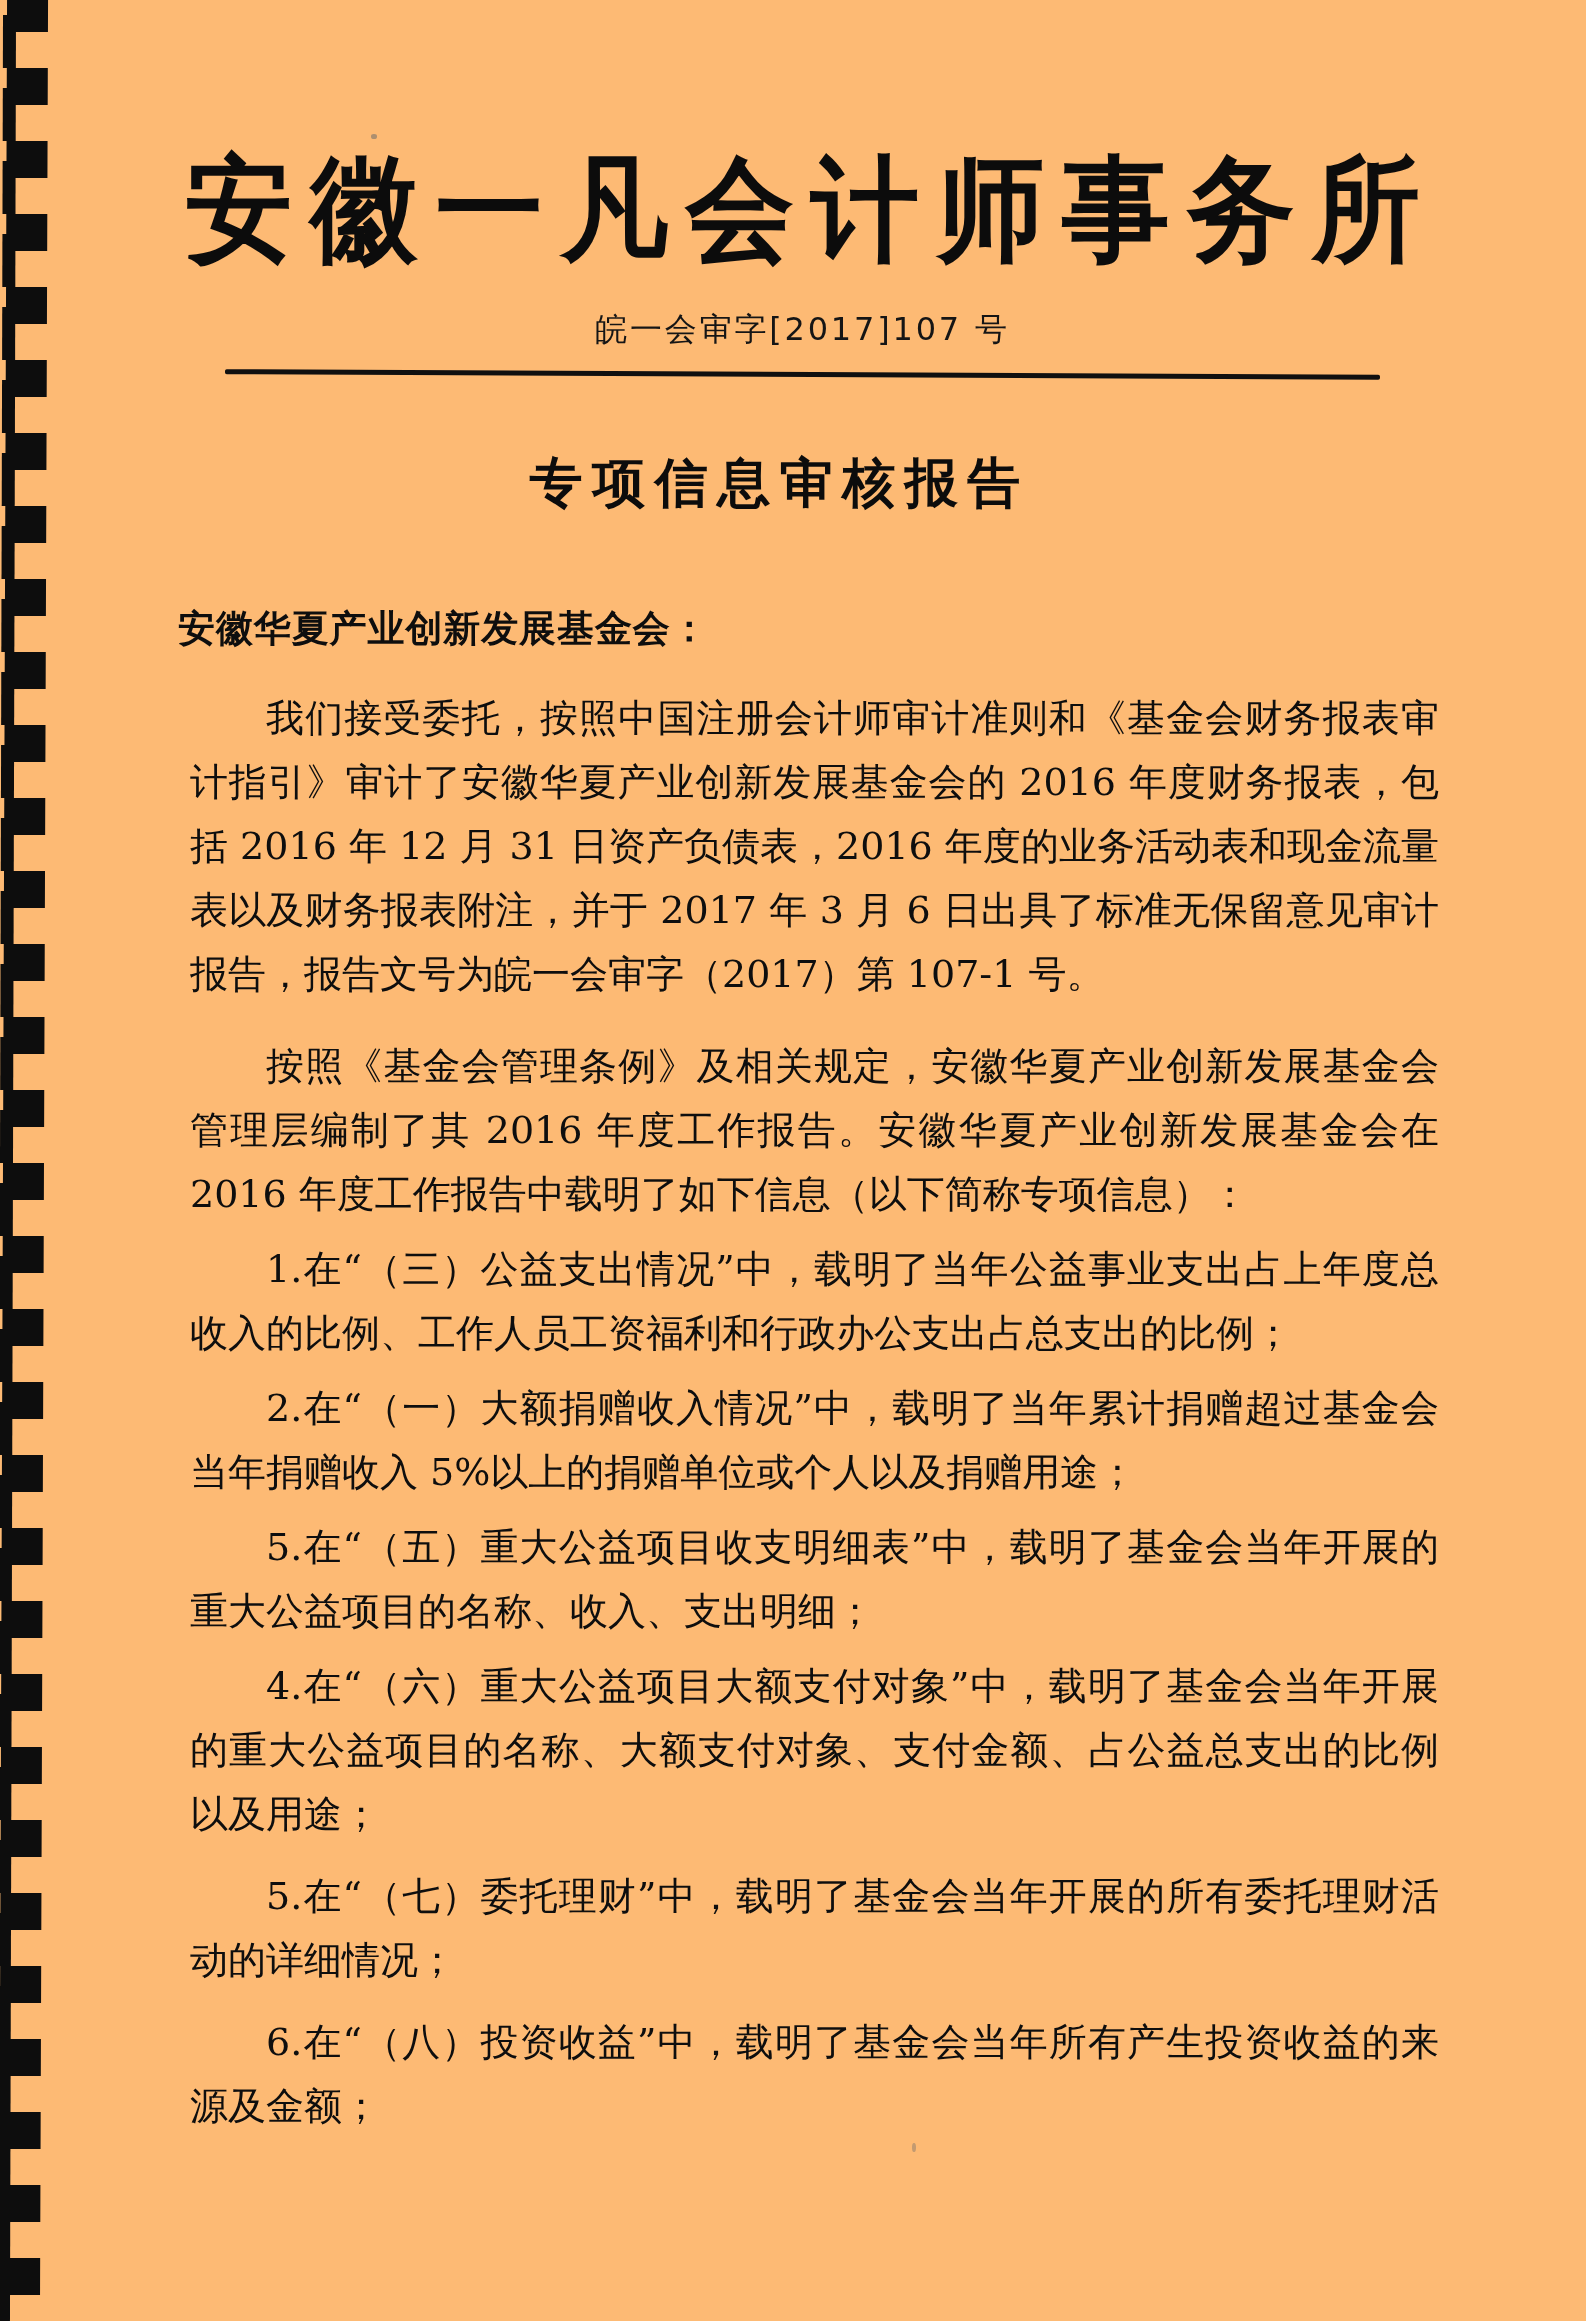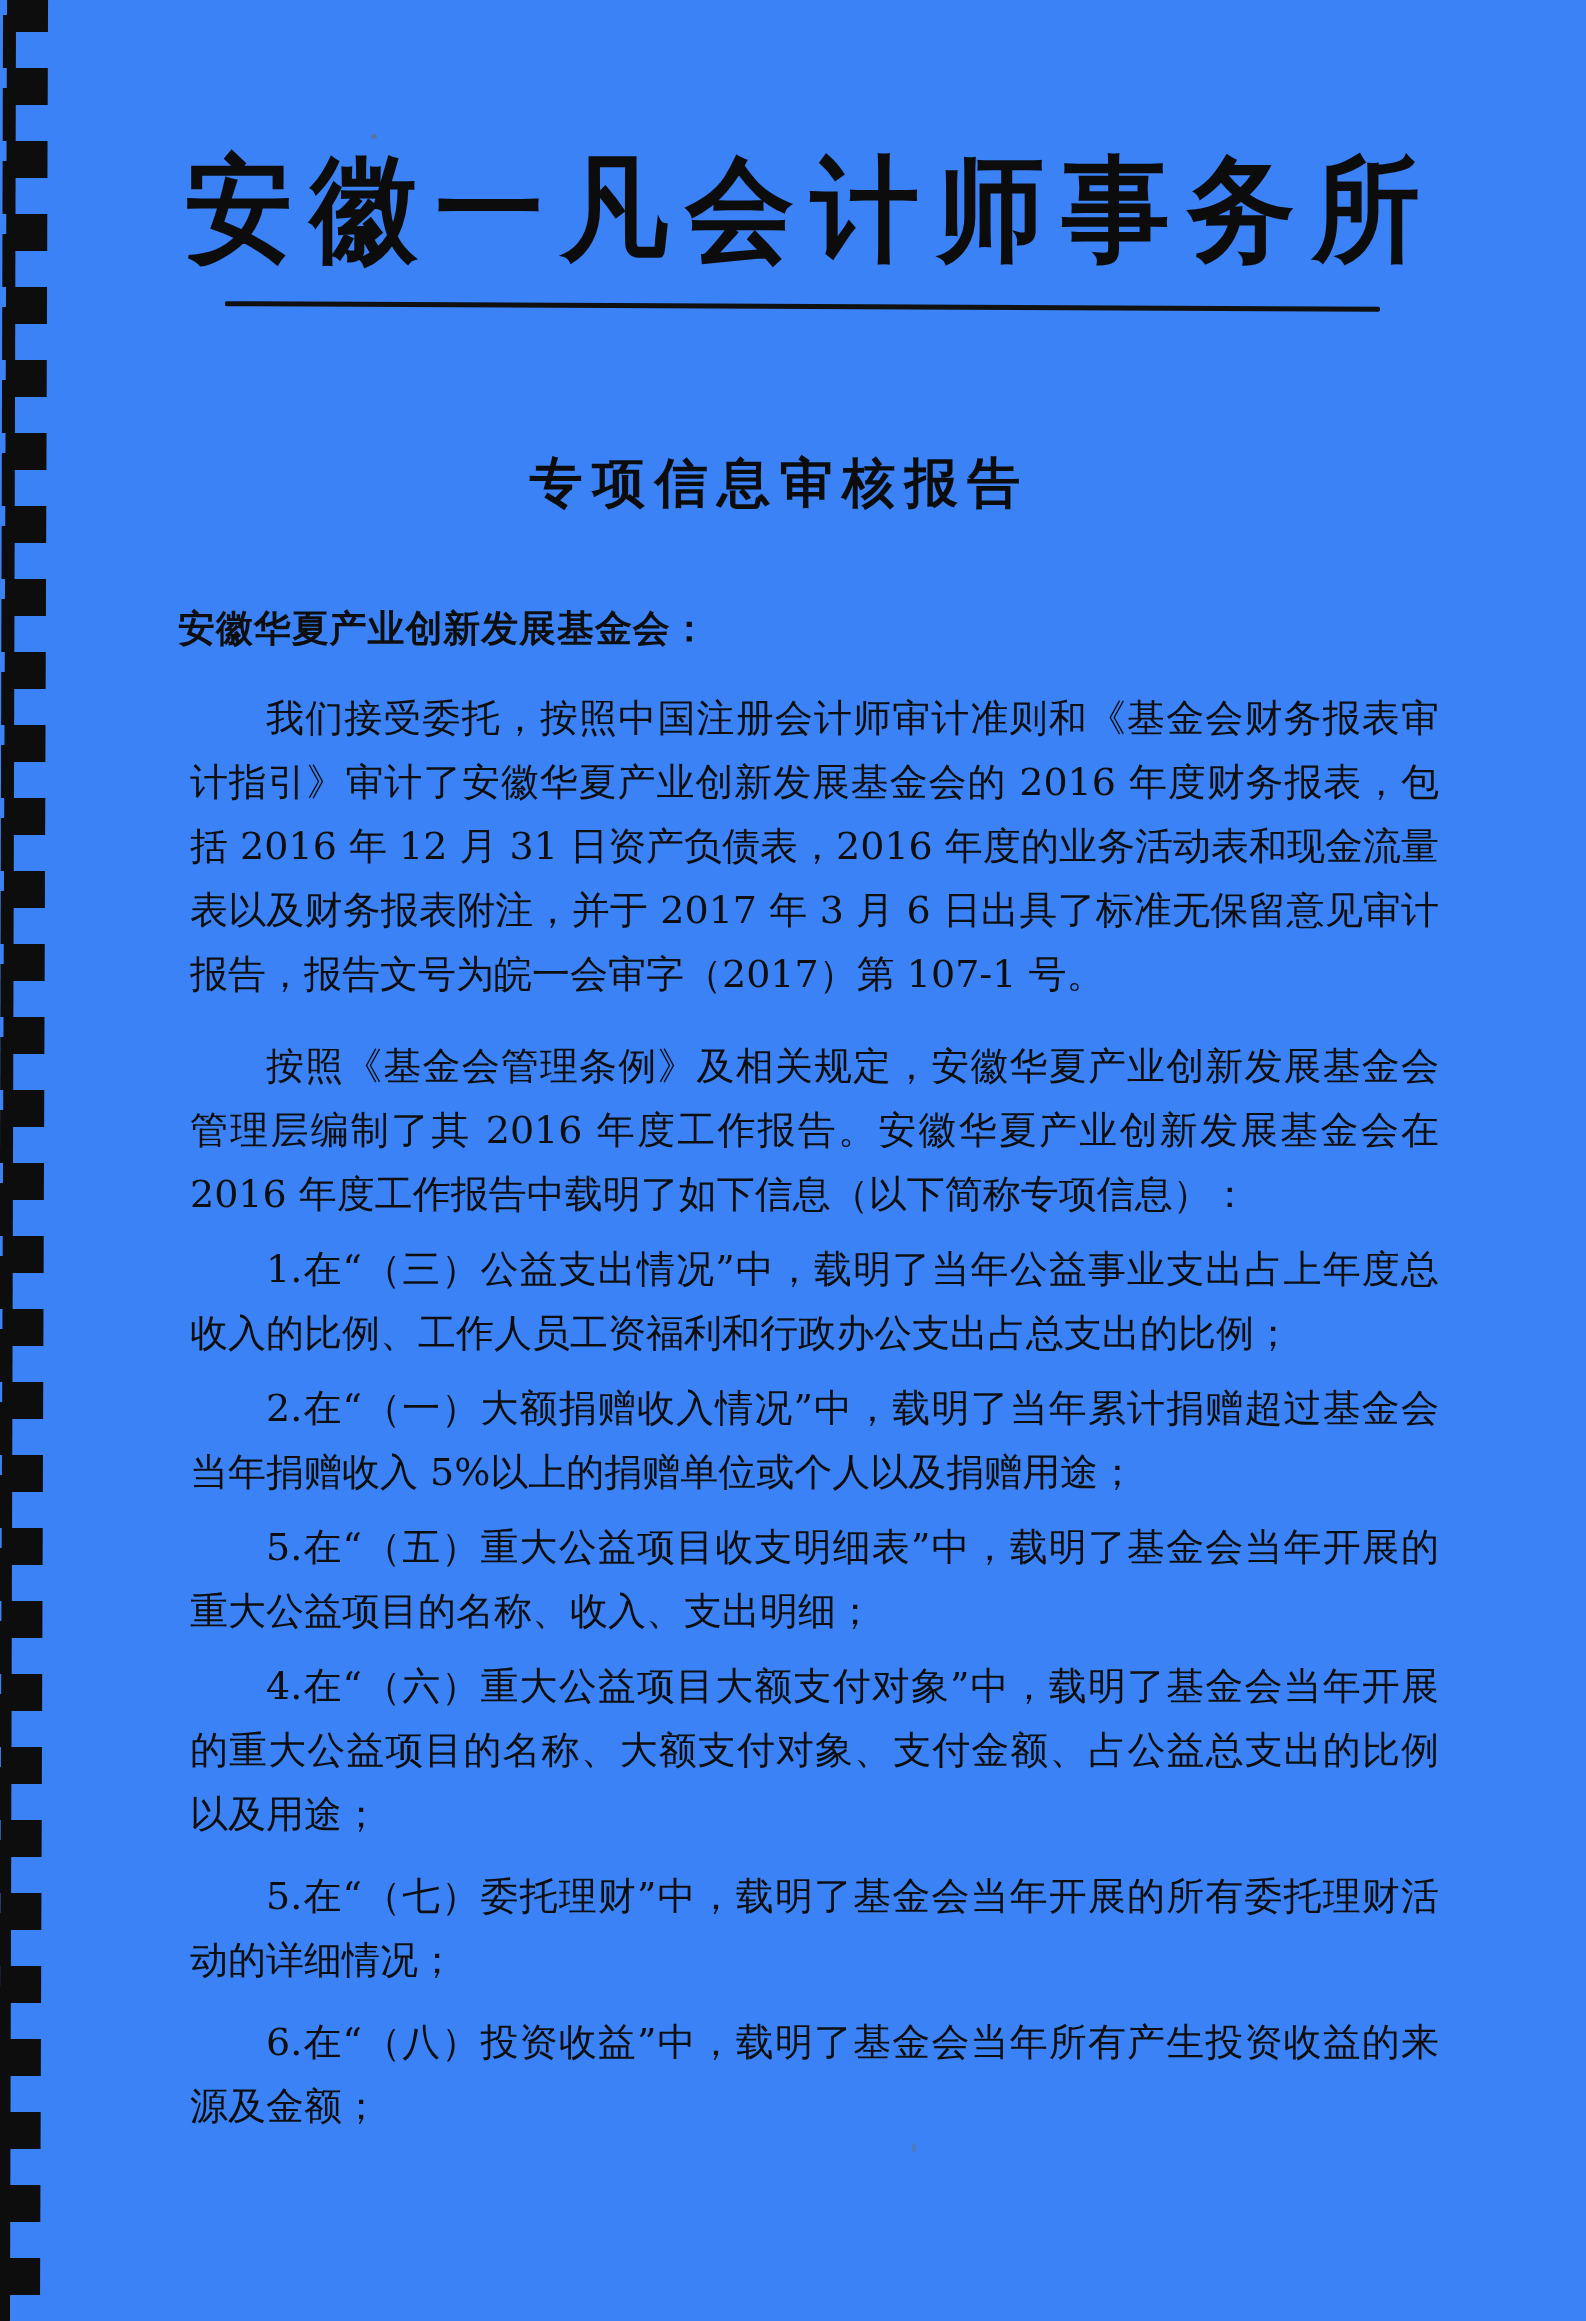--- a/index.html
+++ b/index.html
@@ -4,21 +4,21 @@
 <style>
   html, body {
     margin: 0;
     padding: 0;
     background: #ffffff;
   }
   .page {
     position: relative;
     width: 1587px;
     height: 2322px;
-    background: #3b82f6;
+    background: #fdba74;
     overflow: hidden;
     font-family: "DejaVu Serif", "Liberation Serif", serif;
     color: #111111;
   }
 
   
   .binding {
     position: absolute;
     left: 0; top: -5.5px; bottom: -5.5px;
     width: 50px;
@@ -135,20 +135,21 @@
 </style>
 </head>
 <body>
 
 <div class="page">
 
   <div class="binding"></div>
 
   <div class="letterhead">
     <div class="firm-name">安徽一凡会计师事务所</div>
+    <div class="doc-number">皖一会审字[2017]107 号</div>
     <div class="head-rule"></div>
   </div>
 
   <div class="report-title">专项信息审核报告</div>
 
   <div class="salutation">安徽华夏产业创新发展基金会：</div>
 
   <div class="body-text">
     <p>我们接受委托，按照中国注册会计师审计准则和《基金会财务报表审计指引》审计了安徽华夏产业创新发展基金会的 2016 年度财务报表，包括 2016 年 12 月 31 日资产负债表，2016 年度的业务活动表和现金流量表以及财务报表附注，并于 2017 年 3 月 6 日出具了标准无保留意见审计报告，报告文号为皖一会审字（2017）第 107-1 号。</p>
     <p class="gap-lg">按照《基金会管理条例》及相关规定，安徽华夏产业创新发展基金会管理层编制了其 2016 年度工作报告。安徽华夏产业创新发展基金会在 2016 年度工作报告中载明了如下信息（以下简称专项信息）：</p>

